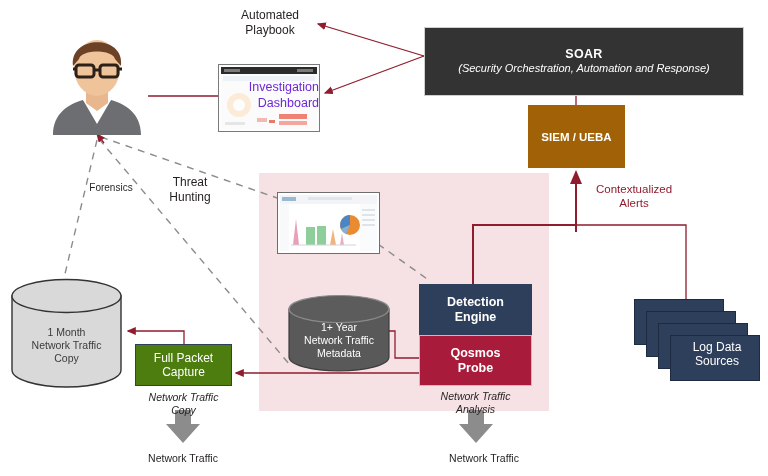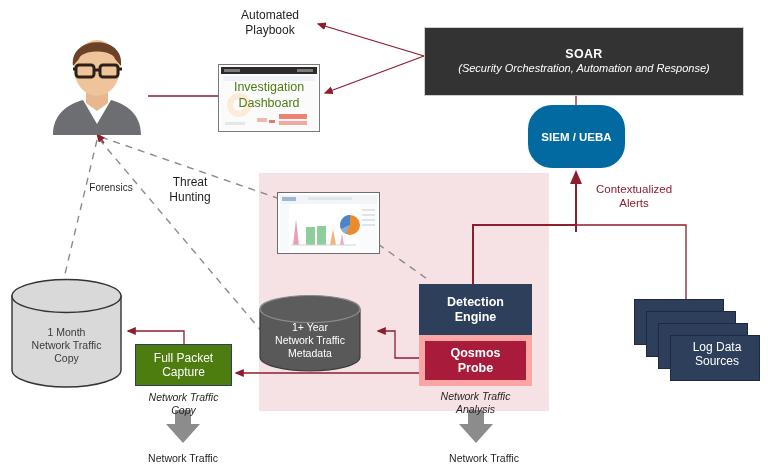--- a/index.html
+++ b/index.html
@@ -14,45 +14,45 @@
   #nta-panel{position:absolute;left:259px;top:173px;width:290px;height:238px;
              background:#f6e1e4;}
 
   
   #soar{left:424px;top:27px;width:320px;height:69px;background:#333333;
         border:1px solid #cfcfcf;color:#ffffff;line-height:1.25;}
   #soar .t1{font-size:12.5px;font-weight:bold;letter-spacing:.3px;}
   #soar .t2{font-size:11px;font-style:italic;}
 
   
-  #siem{left:528px;top:105px;width:97px;height:63px;background:#0369a1;
-        color:#ffffff;font-size:11.5px;font-weight:bold;border-radius:24px;}
+  #siem{left:528px;top:105px;width:97px;height:63px;background:#a16207;
+        color:#ffffff;font-size:11.5px;font-weight:bold;}
 
   
   #det{left:419px;top:284px;width:113px;height:51px;background:#2e3f5c;
        color:#fff;font-size:12.5px;font-weight:bold;line-height:1.2;
        border:1px solid #2e3f5c;}
   #qos{left:419px;top:335px;width:113px;height:51px;background:#a81b3b;
        color:#fff;font-size:12.5px;font-weight:bold;line-height:1.2;
-       border:6px solid #fca5a5;}
+       border:1px solid #fca5a5;}
   #nta-cap{left:419px;top:389px;width:113px;height:28px;color:#231f20;
            font-size:10.5px;font-style:italic;line-height:1.25;}
 
   
   #fpc{left:135px;top:344px;width:97px;height:42px;background:#4d7c0f;
        color:#fff;font-size:12px;line-height:1.2;border:1px solid #2e3f5c;}
   #fpc-cap{left:135px;top:390px;width:97px;height:28px;font-size:10.5px;
            font-style:italic;line-height:1.25;}
 
   
   .cyl{position:absolute;}
   .cyl .lbl{position:absolute;left:0;width:100%;text-align:center;line-height:1.25;}
   #cyl1{left:10px;top:278px;width:113px;height:110px;}
   #cyl1 .lbl{top:48px;font-size:10.5px;color:#3b3b3b;}
-  #cyl2{left:258px;top:294px;width:104px;height:78px;}
+  #cyl2{left:287px;top:294px;width:104px;height:78px;}
   #cyl2 .lbl{top:27px;font-size:10.5px;color:#ffffff;}
 
   
   #logs{position:absolute;left:634px;top:299px;width:124px;height:86px;}
   .logcard{position:absolute;background:#2e3f5c;border:1px solid #1d2a3f;}
   #logs .lbl{position:absolute;left:44px;top:41px;width:78px;text-align:center;
              color:#fff;font-size:12px;line-height:1.2;}
   #log-cap{left:634px;top:389px;width:124px;height:16px;font-size:10.5px;
            font-style:italic;}
 
@@ -62,22 +62,22 @@
   #t-ctx{left:572px;top:182px;width:124px;font-size:11.5px;font-weight:normal;
          color:#8f1d2e;}
   #t-forensics{left:72px;top:182px;width:78px;font-size:10px;}
   #t-hunting{left:158px;top:175px;width:64px;font-size:12px;}
   #t-nt1{left:133px;top:452px;width:100px;font-size:10.5px;}
   #t-nt2{left:434px;top:452px;width:100px;font-size:10.5px;}
 
   
   #invdash{position:absolute;left:218px;top:64px;width:100px;height:66px;
            background:#fdfdfd;border:1px solid #7a7a7a;overflow:hidden;}
-  #invdash .lbl{position:absolute;left:0;top:14px;width:100%;text-align:center;
-                font-size:12.5px;line-height:1.28;color:#4d7c0f;z-index:4;}
+  #invdash .lbl{position:absolute;left:0;top:14px;width:100%;text-align:right;
+                font-size:12.5px;line-height:1.28;color:#6d28d9;z-index:4;}
   
   #anadash{position:absolute;left:277px;top:192px;width:101px;height:60px;
            background:#fff;border:1px solid #6e6e6e;overflow:hidden;}
 
   
   #analyst{position:absolute;left:45px;top:25px;width:104px;height:110px;}
 </style>
 </head>
 <body>
 

